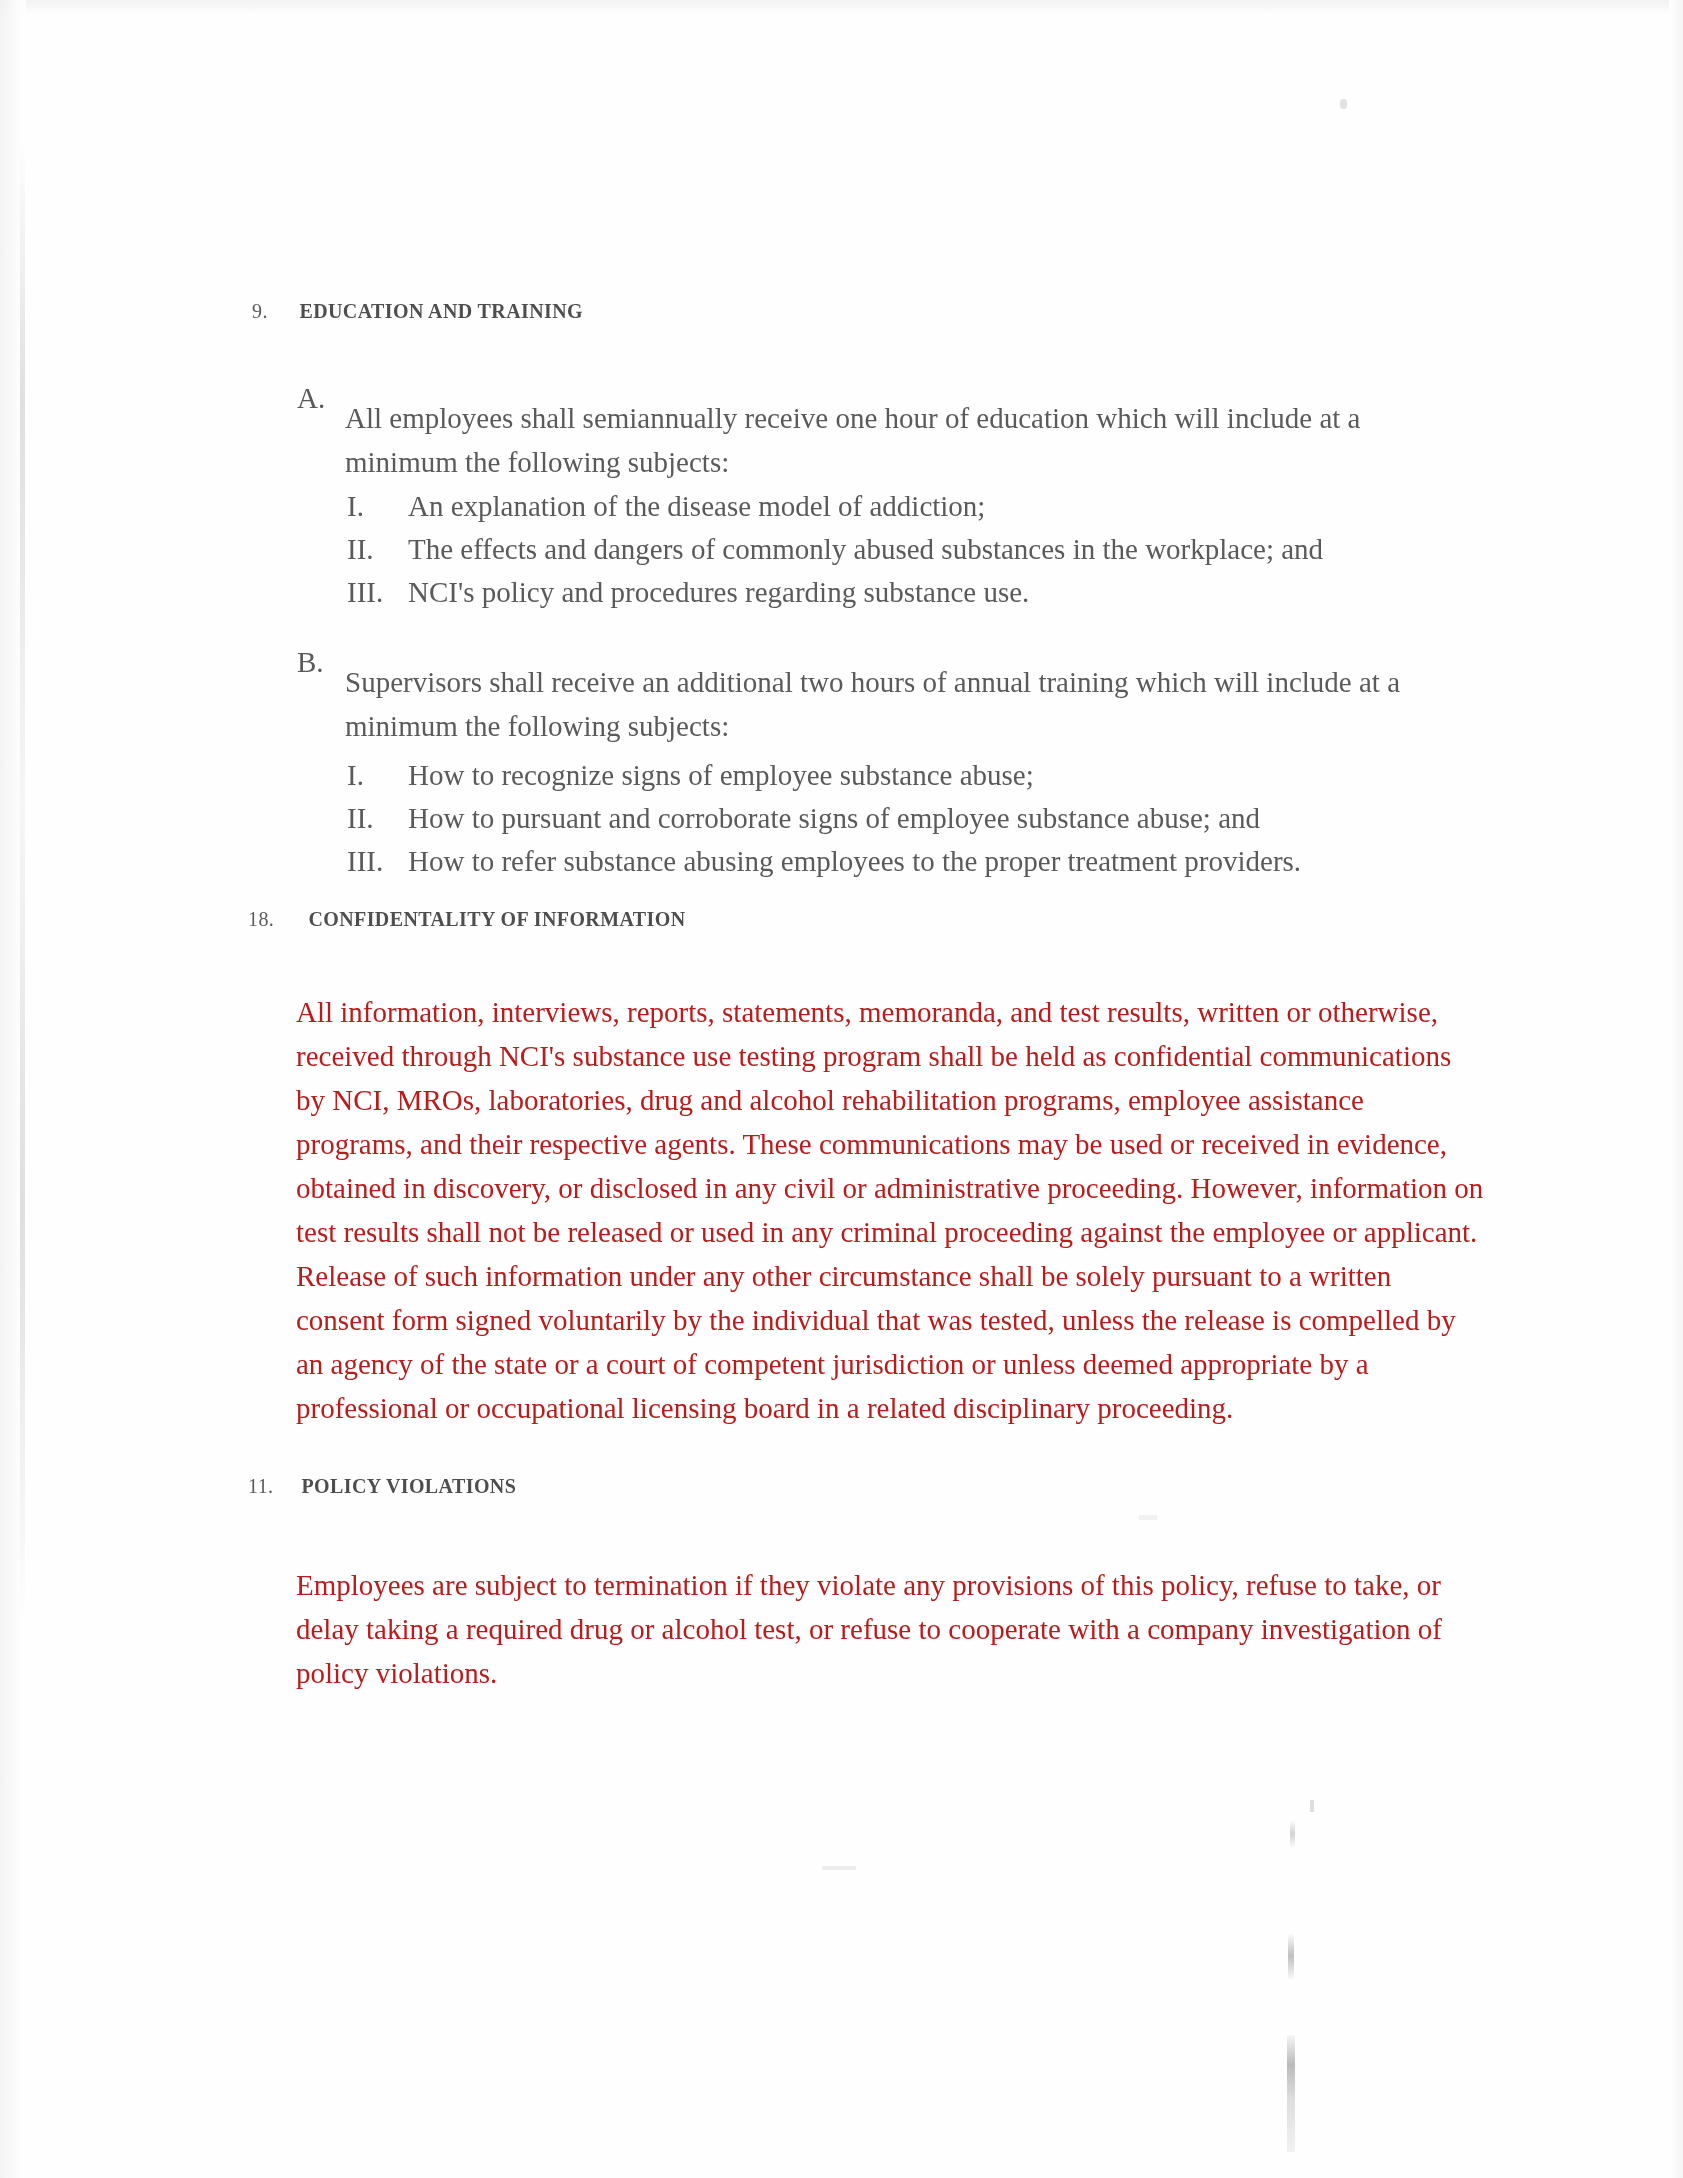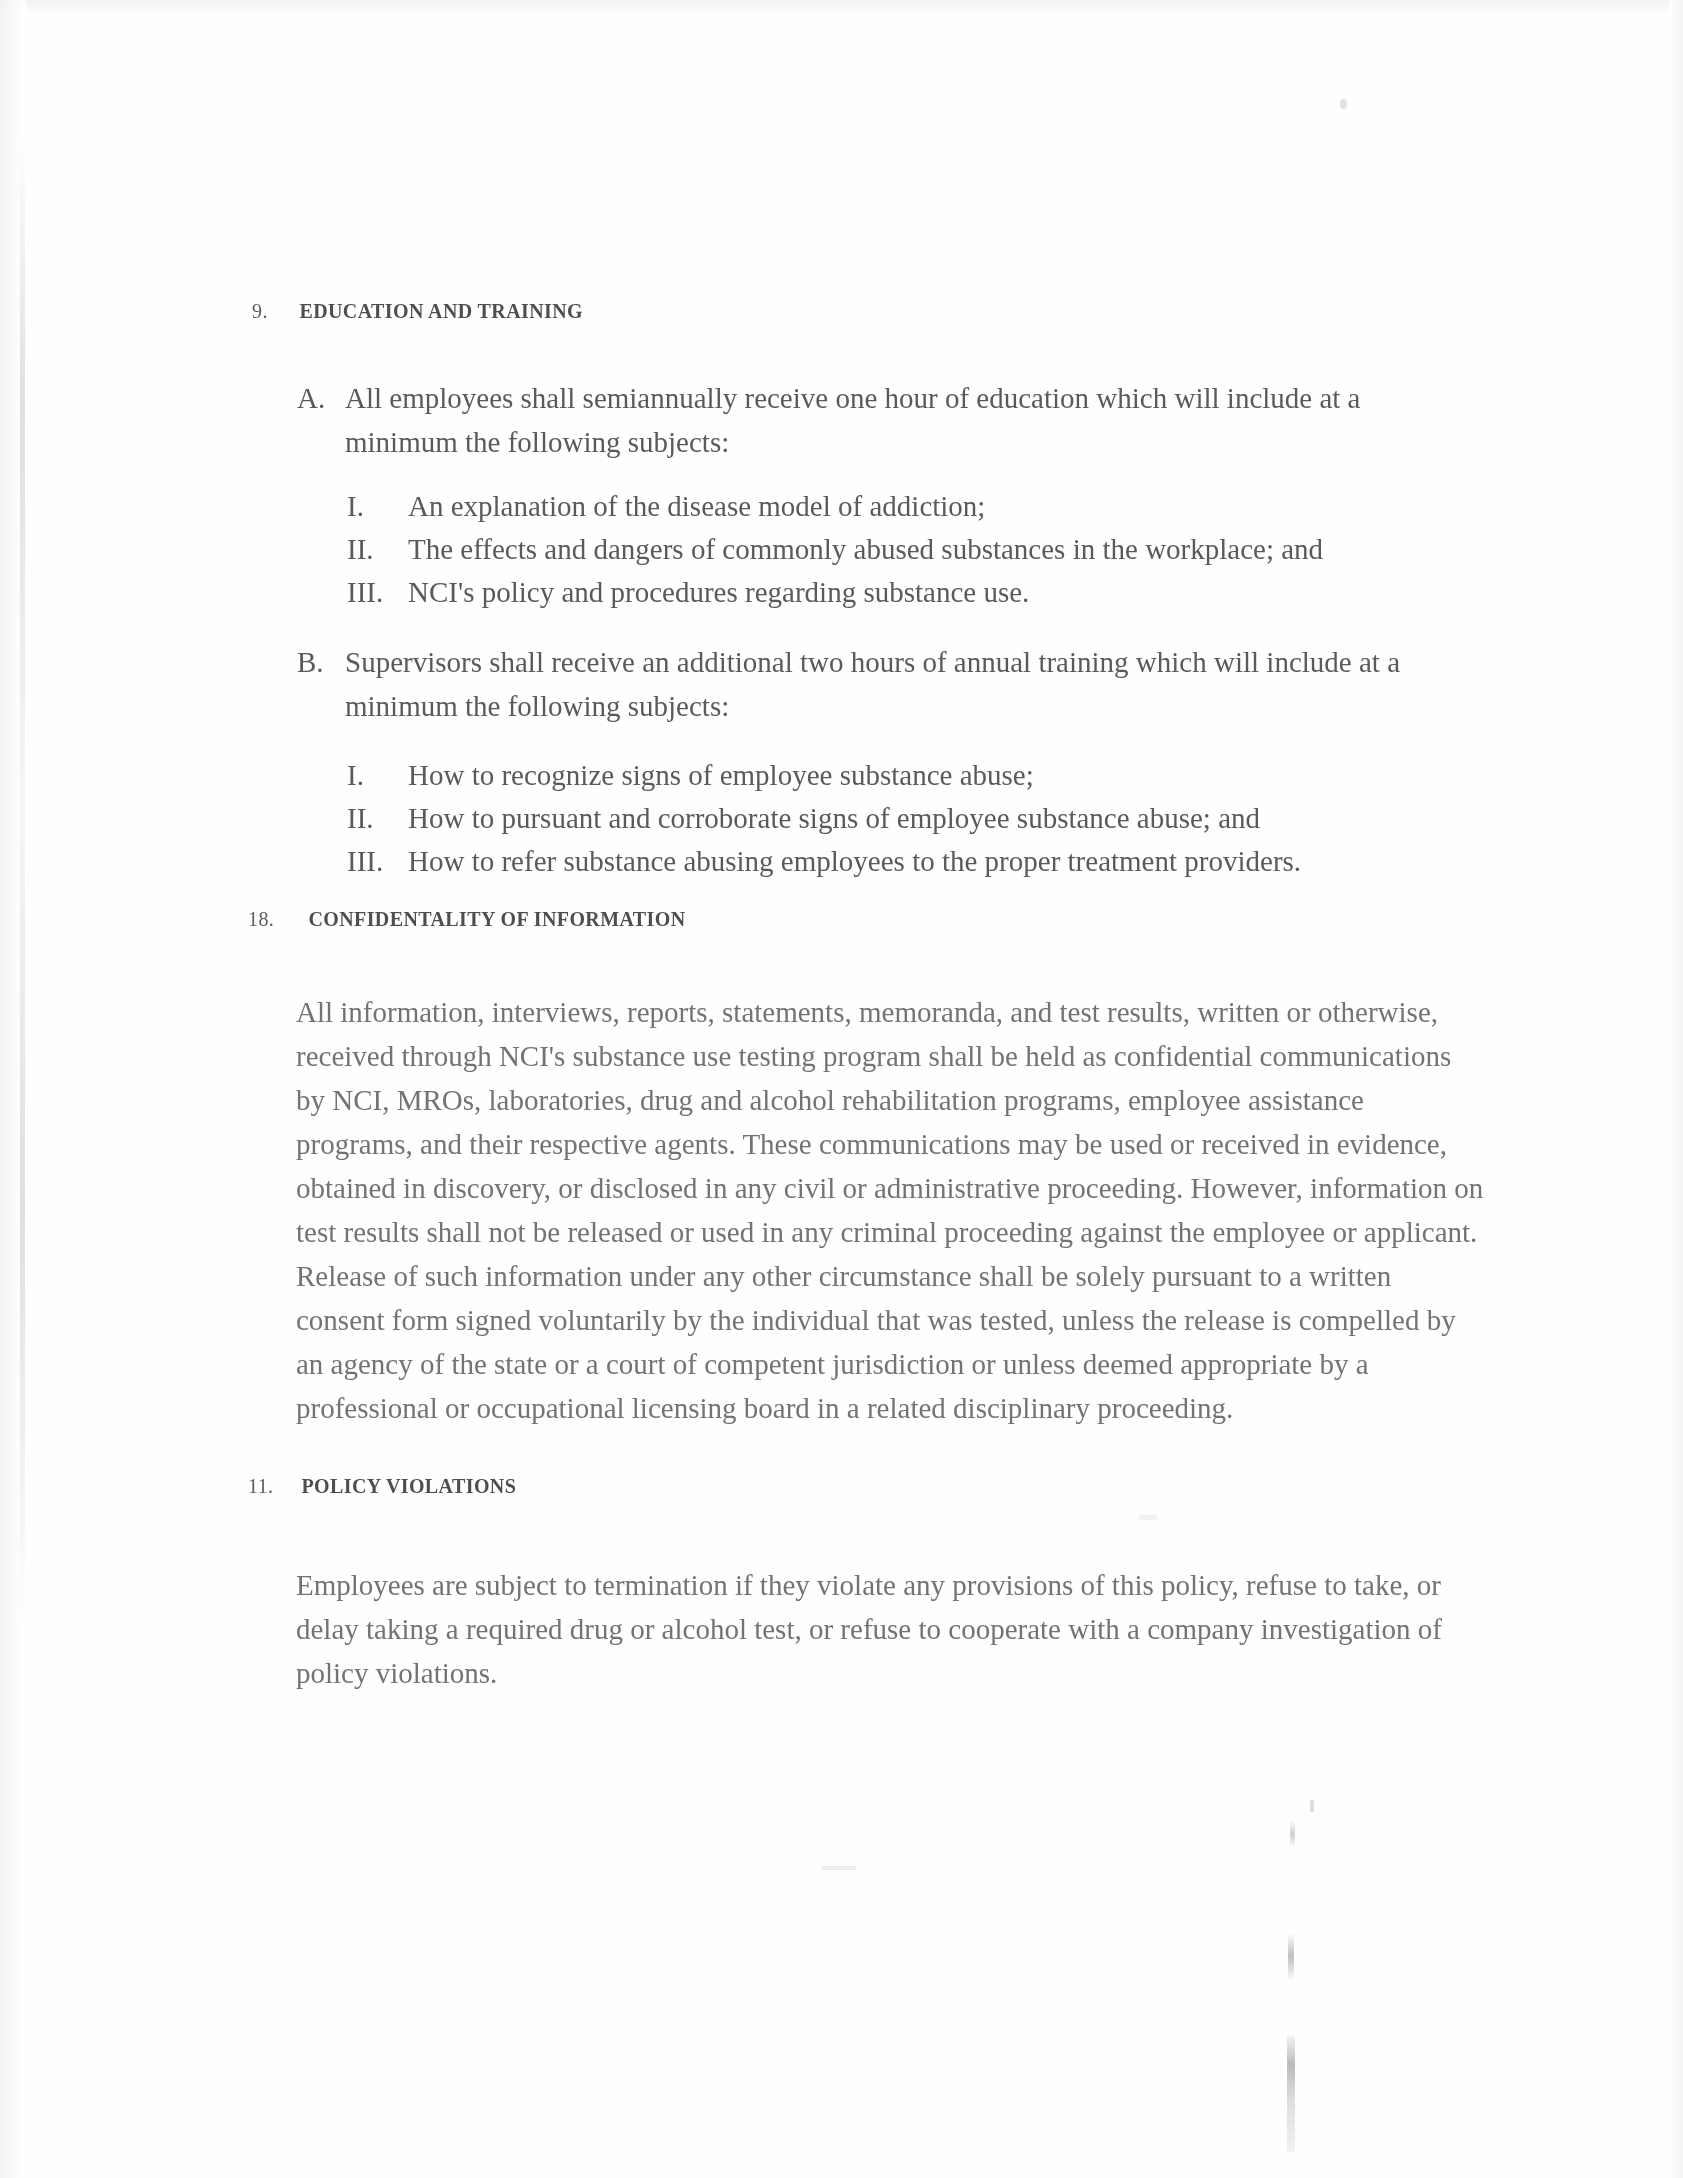--- a/index.html
+++ b/index.html
@@ -104,39 +104,40 @@
   }
   .sec-title {
     display: inline-block;
     font-weight: bold;
   }
 
   .para {
     position: absolute;
     font-size: 29px;
     line-height: 44px;
-    color: #737373;
+    color: #b91c1c;
     text-align: left;
   }
 
   .lettered {
     position: absolute;
     font-size: 29px;
     line-height: 44px;
     color: #5a5a5a;
   }
   .lettered .marker {
     position: absolute;
     left: 0;
     top: 0;
     width: 48px;
   }
   .lettered .body {
     display: block;
     margin-left: 48px;
+    margin-top: 20px;
   }
 
   .roman-list {
     position: absolute;
     font-size: 29px;
     line-height: 43px;
     color: #5a5a5a;
   }
   .roman-row {
     position: relative;

